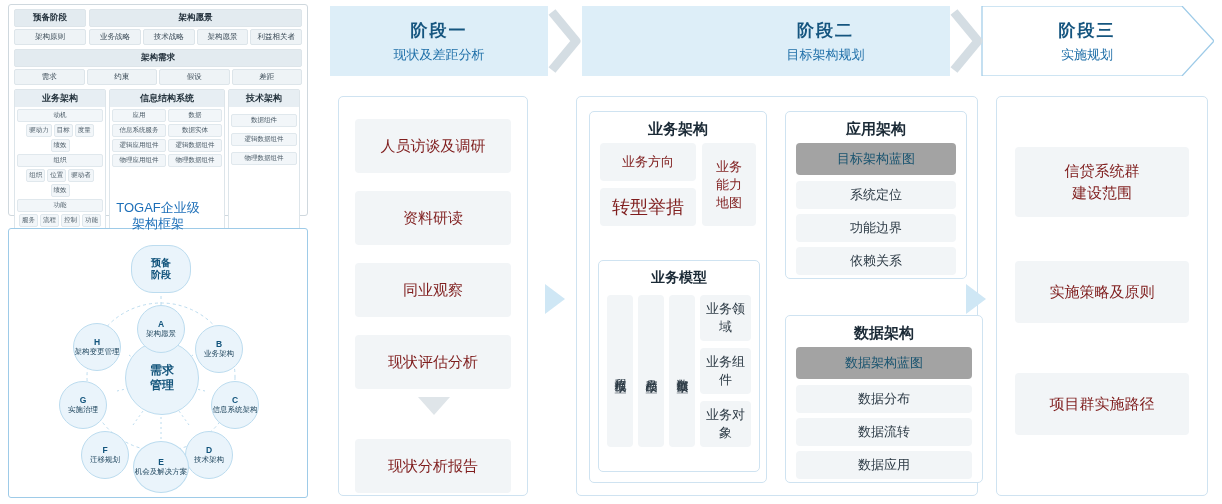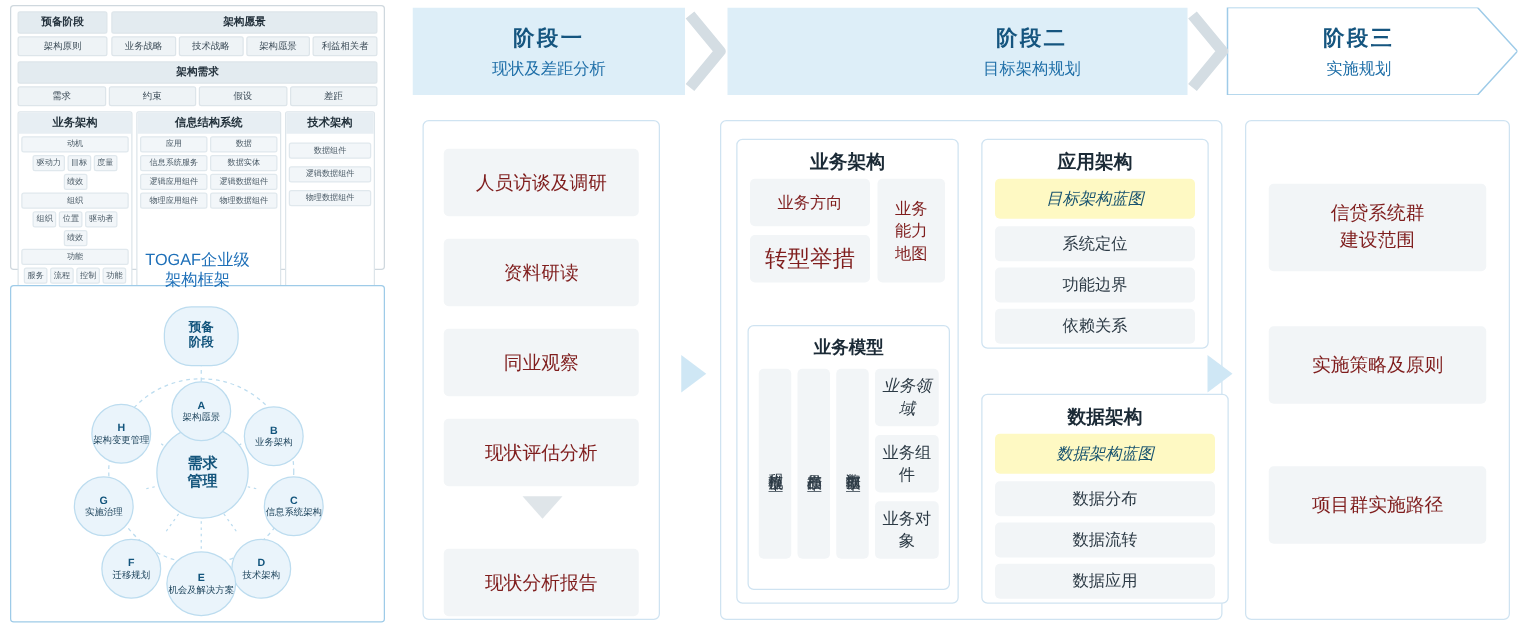--- a/index.html
+++ b/index.html
@@ -27,21 +27,21 @@
   .chev .t1{font-size:17px;font-weight:bold;color:#15557f;letter-spacing:2px;}
   .chev .t2{font-size:13px;color:#1f6fa8;margin-top:4px;}
 
   
   .col{position:absolute;border:1px solid #cfe3f1;border-radius:5px;background:#fff;box-sizing:border-box;}
   .card{background:#f2f5f7;border-radius:4px;display:flex;align-items:center;justify-content:center;font-size:14px;color:#7f1d1d;text-align:center;box-sizing:border-box;}
   .card.lg{font-size:15px;}
 
   .sub{position:absolute;border:1px solid #cfe3f1;border-radius:5px;background:#fff;box-sizing:border-box;}
   .sub-title{text-align:center;font-size:15px;font-weight:bold;color:#1b2a36;padding:8px 0 4px;}
-  .hl{background:#fef9c3;border-radius:4px;font-size:13px;color:#18536f;text-align:center;padding:7px 0;margin:0 10px 6px;font-style:italic;}
+  .hl{background:#a3a3a3;border-radius:4px;font-size:13px;color:#18536f;text-align:center;padding:7px 0;margin:0 10px 6px;}
   .plain{background:#f2f5f7;border-radius:4px;font-size:13px;color:#2c3a45;text-align:center;padding:5px 0;margin:0 10px 5px;}
 
   .vcard{background:#f2f5f7;border-radius:4px;font-size:12px;color:#2c3a45;display:flex;align-items:center;justify-content:center;text-align:center;box-sizing:border-box;}
   .vert{writing-mode:vertical-rl;text-orientation:upright;letter-spacing:1px;}
 
   .arrow-r{position:absolute;width:0;height:0;border-top:13px solid transparent;border-bottom:13px solid transparent;border-left:16px solid #cfe7f5;}
   .arrow-d{position:absolute;width:0;height:0;border-left:16px solid transparent;border-right:16px solid transparent;border-top:18px solid #dfe5e9;}
 
   
   .cd-center{position:absolute;width:72px;height:72px;border-radius:50%;background:#eaf4fb;border:1px solid #bcdcef;display:flex;align-items:center;justify-content:center;text-align:center;font-size:12px;font-weight:bold;color:#14557c;line-height:15px;}
@@ -271,21 +271,21 @@
 地图</div>
       </div>
 
       <div class="sub" style="position:absolute;left:8px;top:148px;width:162px;height:212px;">
         <div class="sub-title" style="font-size:14px;">业务模型</div>
         <div style="display:flex;gap:5px;padding:4px 8px 0;">
           <div class="vcard vert" style="width:26px;height:152px;">流程模型</div>
           <div class="vcard vert" style="width:26px;height:152px;">产品模型</div>
           <div class="vcard vert" style="width:26px;height:152px;">数据模型</div>
           <div style="flex:1;display:flex;flex-direction:column;justify-content:space-between;height:152px;">
-            <div class="vcard" style="height:46px;font-size:13px;font-style:italic;">业务领域</div>
+            <div class="vcard" style="height:46px;font-size:13px;">业务领域</div>
             <div class="vcard" style="height:46px;font-size:13px;">业务组件</div>
             <div class="vcard" style="height:46px;font-size:13px;">业务对象</div>
           </div>
         </div>
       </div>
     </div>
 
     <div class="sub" style="position:absolute;left:208px;top:14px;width:182px;height:168px;">
       <div class="sub-title">应用架构</div>
       <div class="hl">目标架构蓝图</div>

